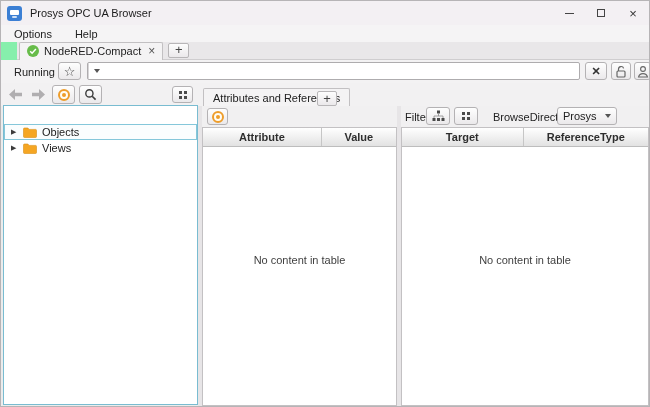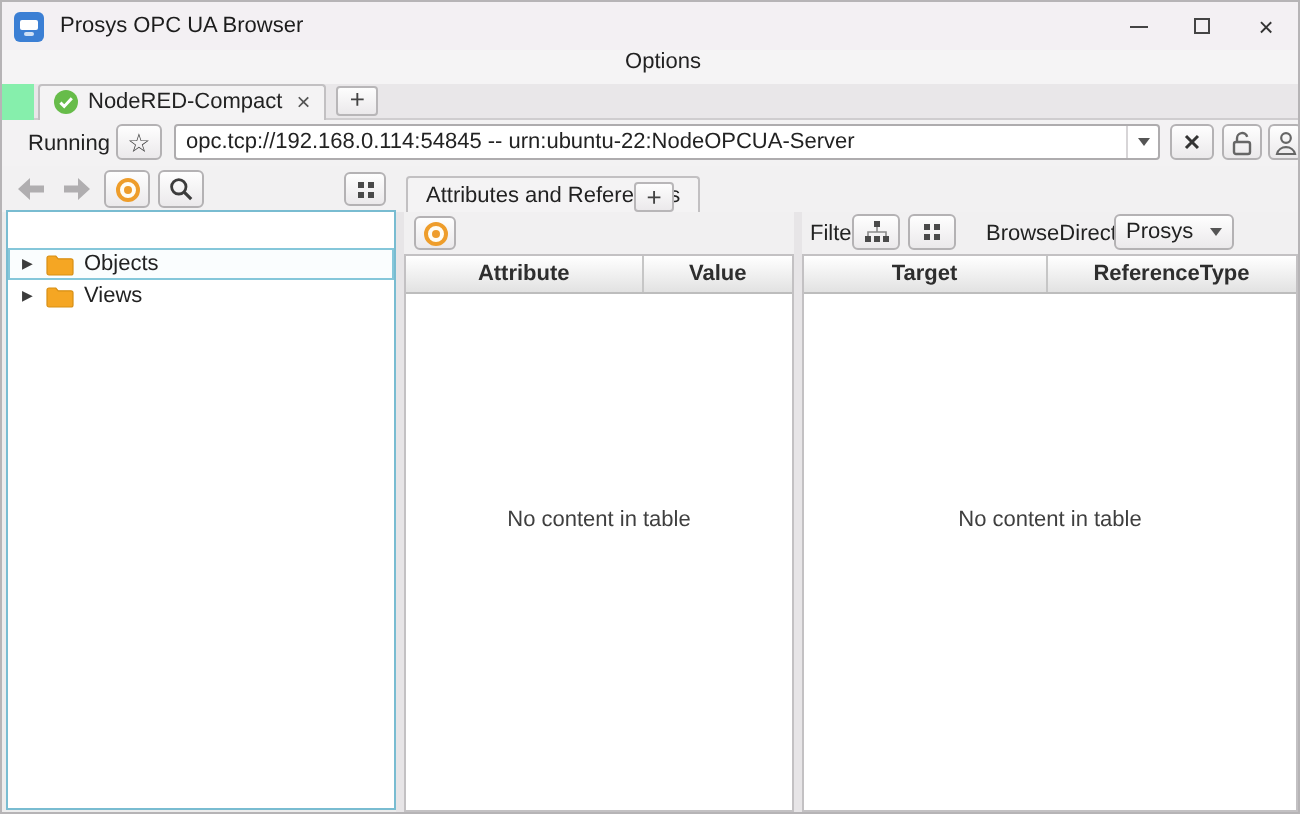--- a/index.html
+++ b/index.html
@@ -19,21 +19,21 @@
   .app-icon::after { content:""; position:absolute; left:5px; top:10px; width:5px; height:2px;
     background:#cfe0f5; border-radius:1px; }
   .win-title { font-size:11px; color:#1c1c1c; }
   .win-controls { margin-left:auto; display:flex; height:100%; }
   .win-btn { width:32px; height:100%; display:flex; align-items:center; justify-content:center; }
   .min-glyph { width:9px; height:1px; background:#444; }
   .max-glyph { width:8px; height:8px; border:1px solid #444; }
   .close-glyph { font-size:13px; color:#333; line-height:1; }
   
   .menubar { position:absolute; left:0; top:24px; width:648px; height:17px;
-    background:#f5f4f5; display:flex; align-items:center; padding-left:13px; gap:23px;flex-direction:column; }
+    background:#f5f4f5; display:flex; align-items:center; padding-left:13px; gap:23px; }
   .menu-item { color:#222; }
   
   .tabbar { position:absolute; left:0; top:41px; width:648px; height:18px;
     background:#e9e7e9; border-bottom:1px solid #cfcdcf; display:flex; align-items:center;
     padding-left:2px; gap:5px;margin-left:16px; }
   .session-tab { height:18px; background:#f4f3f4; border:1px solid #c2c0c2; border-bottom:none;
     border-radius:2px 2px 0 0; display:flex; align-items:center; gap:5px; padding:0 7px; }
   .tab-close { color:#555; font-size:12px; line-height:1; margin-left:2px; }
   .newtab-btn { height:15px; width:21px; margin-bottom:1px; background:linear-gradient(#fdfdfd,#ebe9eb);
     border:1px solid #b8b6b8; border-radius:2px; display:flex; align-items:center; justify-content:center;
@@ -146,21 +146,20 @@
     </div>
     <div class="newtab-btn">+</div>
   </div>
 
   <div class="connbar">
     <span class="conn-status">Running</span>
     <div class="btn star-btn">
         <span>☆</span>
       </div>
     <div class="addr-field">
-      <input class="addr-input" value="opc.tcp://192.168.0.114:54845 -- urn:ubuntu-22:NodeOPCUA-Server" style="">
       <span class="addr-dd">
           <span class="tri-down"></span>
         </span>
     </div>
     <div class="btn disc-btn">
         <span>✕</span>
       </div>
     <div class="btn lock-btn">
       <svg width="12" height="13" viewBox="0 0 12 13">
           <path d="M3.5 6 V4.2 A2.6 2.6 0 0 1 8.6 3.4" stroke="#666" stroke-width="1.2" fill="none"></path>

